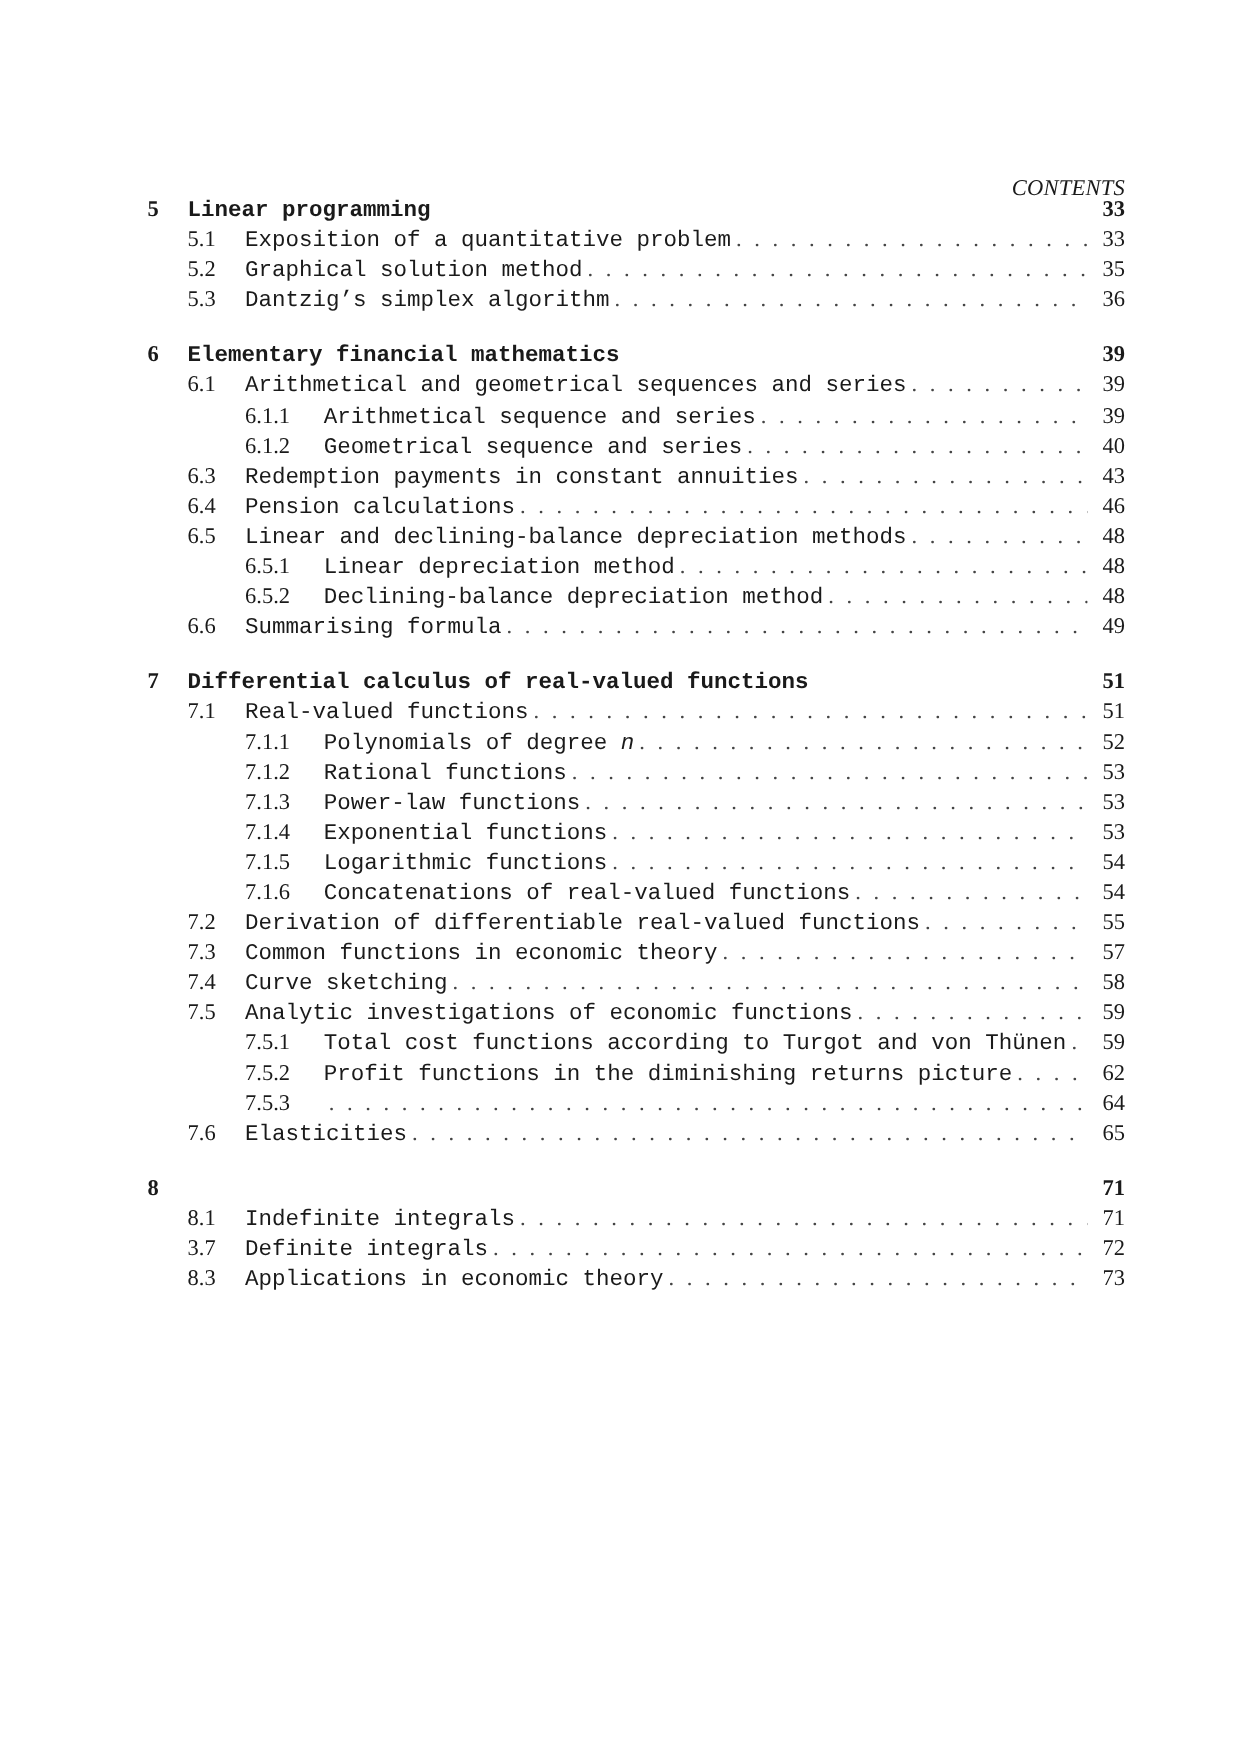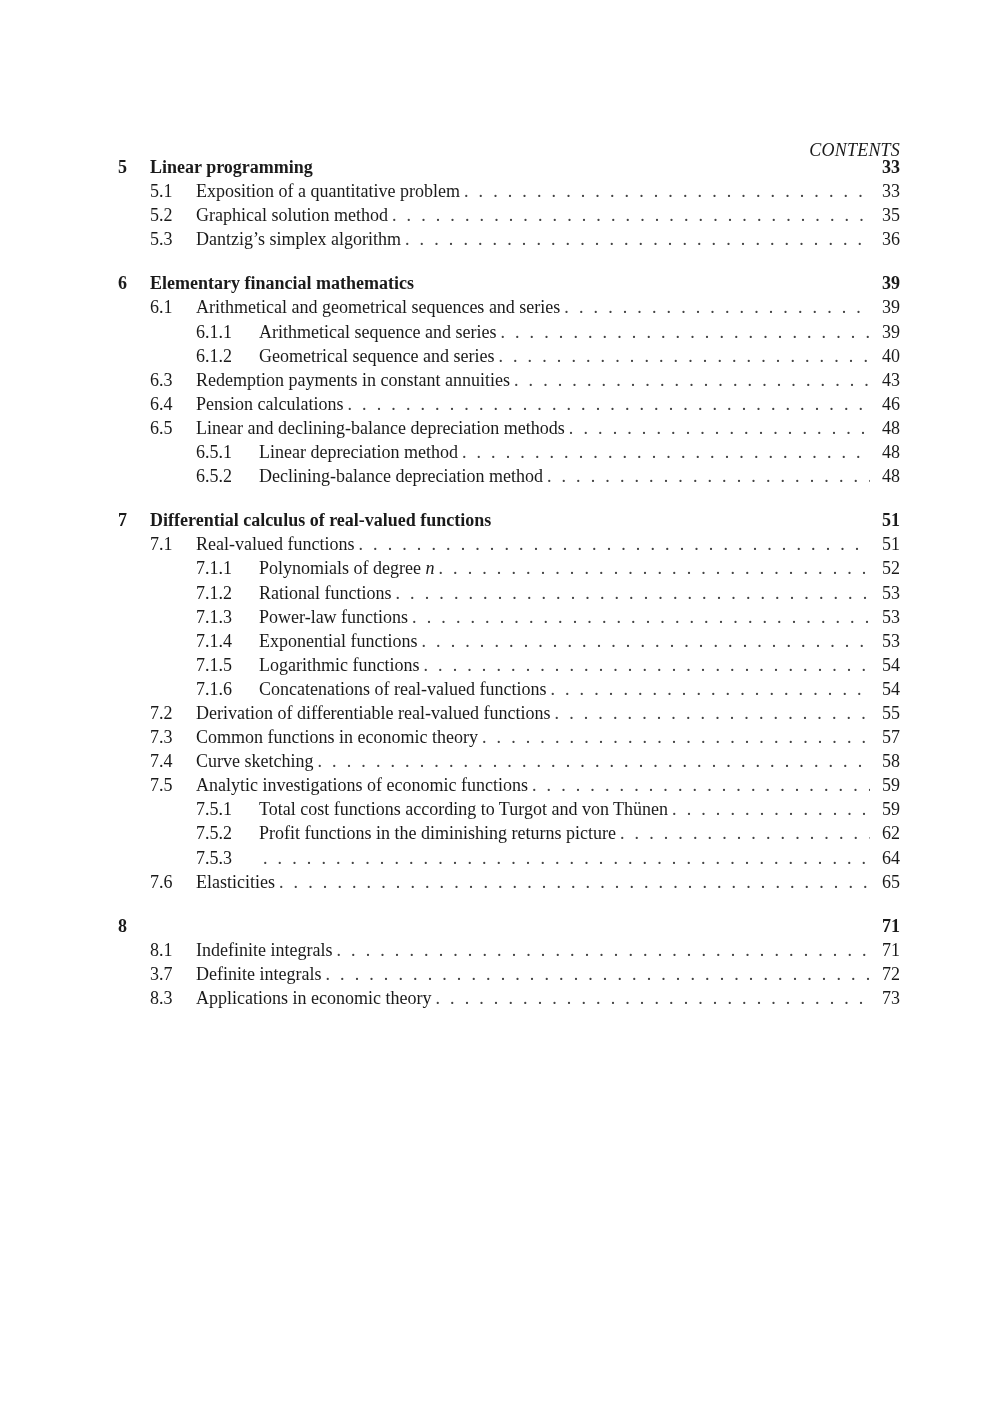--- a/index.html
+++ b/index.html
@@ -20,21 +20,21 @@
     display: flex; align-items: baseline; height: 24.1px; line-height: 24.1px;
     font-size: 18px; white-space: nowrap;
   }
   .row.ch { font-weight: bold; }
   .num { flex: 0 0 auto; }
   .row.ch .num { width: 32px; }
   .row.sec { padding-left: 32px; justify-content: space-between; }
   .row.sec .num { width: 46px; }
   .row.sub { padding-left: 78px; }
   .row.sub .num { width: 63px; }
-  .title { flex: 0 0 auto; }
+  .title { flex: 0 0 auto; font-family: Liberation Mono, monospace; }
   .title i { font-style: italic; }
   .leader {
     flex: 1 1 auto; overflow: hidden; text-align: right; color: #444;
     margin: 0 8px 0 4px; letter-spacing: 0;
   }
   .leader::before {
     content: ". . . . . . . . . . . . . . . . . . . . . . . . . . . . . . . . . . . . . . . . . . . . . . . . . . . . . . . . . . . . . . . . . . . . . . . . . . . . . . . . . . . . . . . . . . . .";
     word-spacing: 5.6px;
   }
   .fill { flex: 1 1 auto; }
@@ -122,20 +122,26 @@
       <span class="title">Linear depreciation method</span>
       <span class="leader"></span>
       <span class="page">48</span>
     </div>
     <div class="row sub">
       <span class="num">6.5.2</span>
       <span class="title">Declining-balance depreciation method</span>
       <span class="leader"></span>
       <span class="page">48</span>
     </div>
+    <div class="row sec">
+      <span class="num">6.6</span>
+      <span class="title">Summarising formula</span>
+      <span class="leader"></span>
+      <span class="page">49</span>
+    </div>
   </div>
 
   <div class="chapter">
     <div class="row ch">
       <span class="num">7</span>
       <span class="title">Differential calculus of real-valued functions</span>
       <span class="fill"></span>
       <span class="page">51</span>
     </div>
     <div class="row sec">

